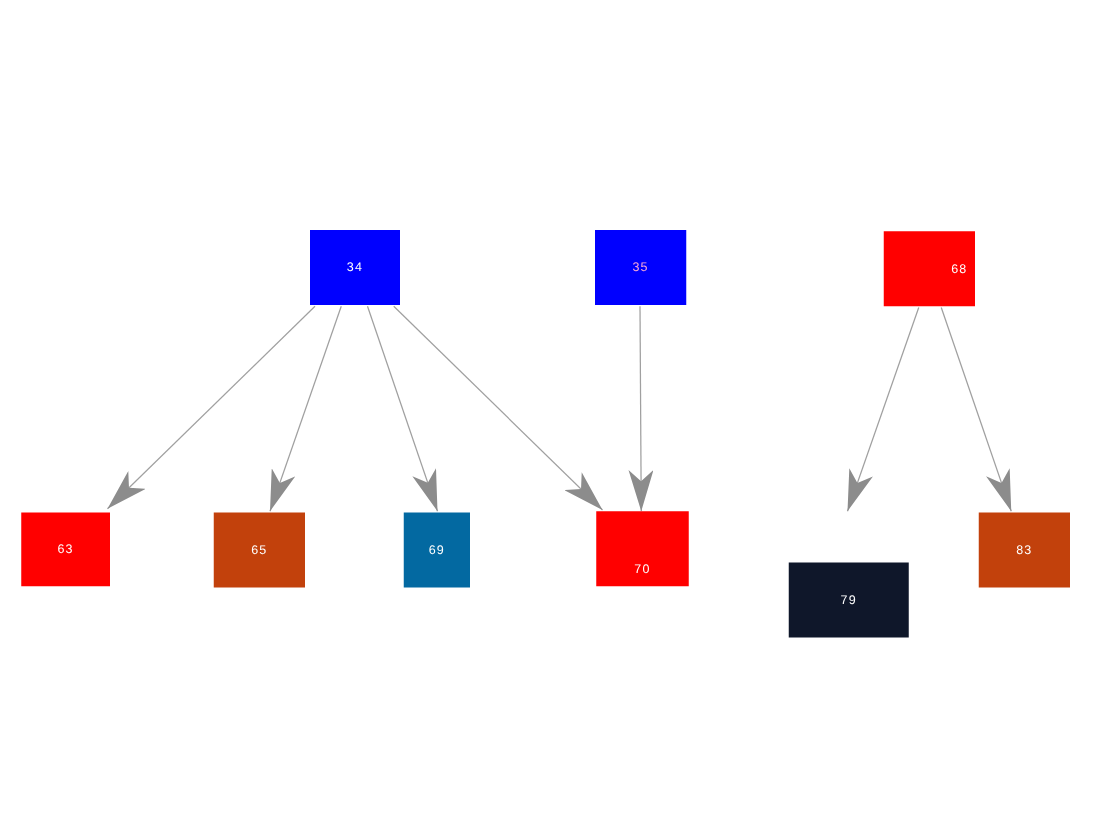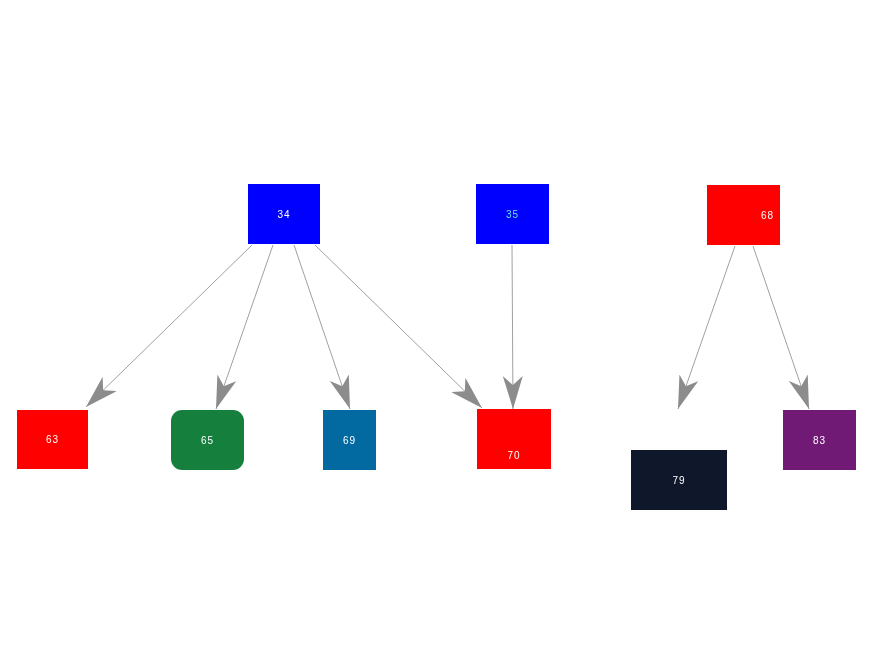--- a/index.html
+++ b/index.html
@@ -51,37 +51,37 @@
       <line x1="315" y1="245" x2="482" y2="408" stroke="#a0a0a0" stroke-width="1" marker-end="url(#arrowhead)"></line>
       <line x1="512" y1="245" x2="513" y2="409" stroke="#a0a0a0" stroke-width="1" marker-end="url(#arrowhead)"></line>
       <line x1="735" y1="246" x2="678" y2="409" stroke="#a0a0a0" stroke-width="1" marker-end="url(#arrowhead)"></line>
       <line x1="753" y1="246" x2="809" y2="409" stroke="#a0a0a0" stroke-width="1" marker-end="url(#arrowhead)"></line>
     </svg>
   <div id="nodes-layer">
       <div class="node" style="left: 248px; top: 184px; width: 72px; height: 60px; background: rgb(0, 0, 255);">
         <span class="node-label" style="color: rgb(255, 255, 255);">34</span>
       </div>
       <div class="node" style="left: 476px; top: 184px; width: 73px; height: 60px; background: rgb(0, 0, 255);">
-        <span class="node-label" style="color: #5eead4;">35</span>
+        <span class="node-label" style="color: #f9a8d4;">35</span>
       </div>
       <div class="node" style="left: 707px; top: 185px; width: 73px; height: 60px; background: rgb(255, 0, 0);">
         <span class="node-label" style="color: rgb(255, 255, 255); margin-left: 48px;">68</span>
       </div>
       <div class="node" style="left: 17px; top: 410px; width: 71px; height: 59px; background: rgb(255, 0, 0);">
         <span class="node-label" style="color: rgb(255, 255, 255);">63</span>
       </div>
-      <div class="node" style="left: 171px; top: 410px; width: 73px; height: 60px; background: #15803d; border-radius: 11px;">
+      <div class="node" style="left: 171px; top: 410px; width: 73px; height: 60px; background: #c2410c;">
         <span class="node-label" style="color: rgb(255, 255, 255);">65</span>
       </div>
       <div class="node" style="left: 323px; top: 410px; width: 53px; height: 60px; background: #0369a1;">
         <span class="node-label" style="color: rgb(255, 255, 255);">69</span>
       </div>
       <div class="node" style="left: 477px; top: 409px; width: 74px; height: 60px; background: rgb(255, 0, 0);">
         <span class="node-label" style="color: rgb(255, 255, 255); margin-top: 32px;">70</span>
       </div>
       <div class="node" style="left: 631px; top: 410px; width: 96px; height: 60px; background: #0f172a; margin-top: 40px;">
         <span class="node-label" style="color: rgb(255, 255, 255);">79</span>
       </div>
-      <div class="node" style="left: 783px; top: 410px; width: 73px; height: 60px; background: #701a75;">
+      <div class="node" style="left: 783px; top: 410px; width: 73px; height: 60px; background: #c2410c;">
         <span class="node-label" style="color: rgb(255, 255, 255);">83</span>
       </div>
     </div>
 </div>
 
 </body></html>

